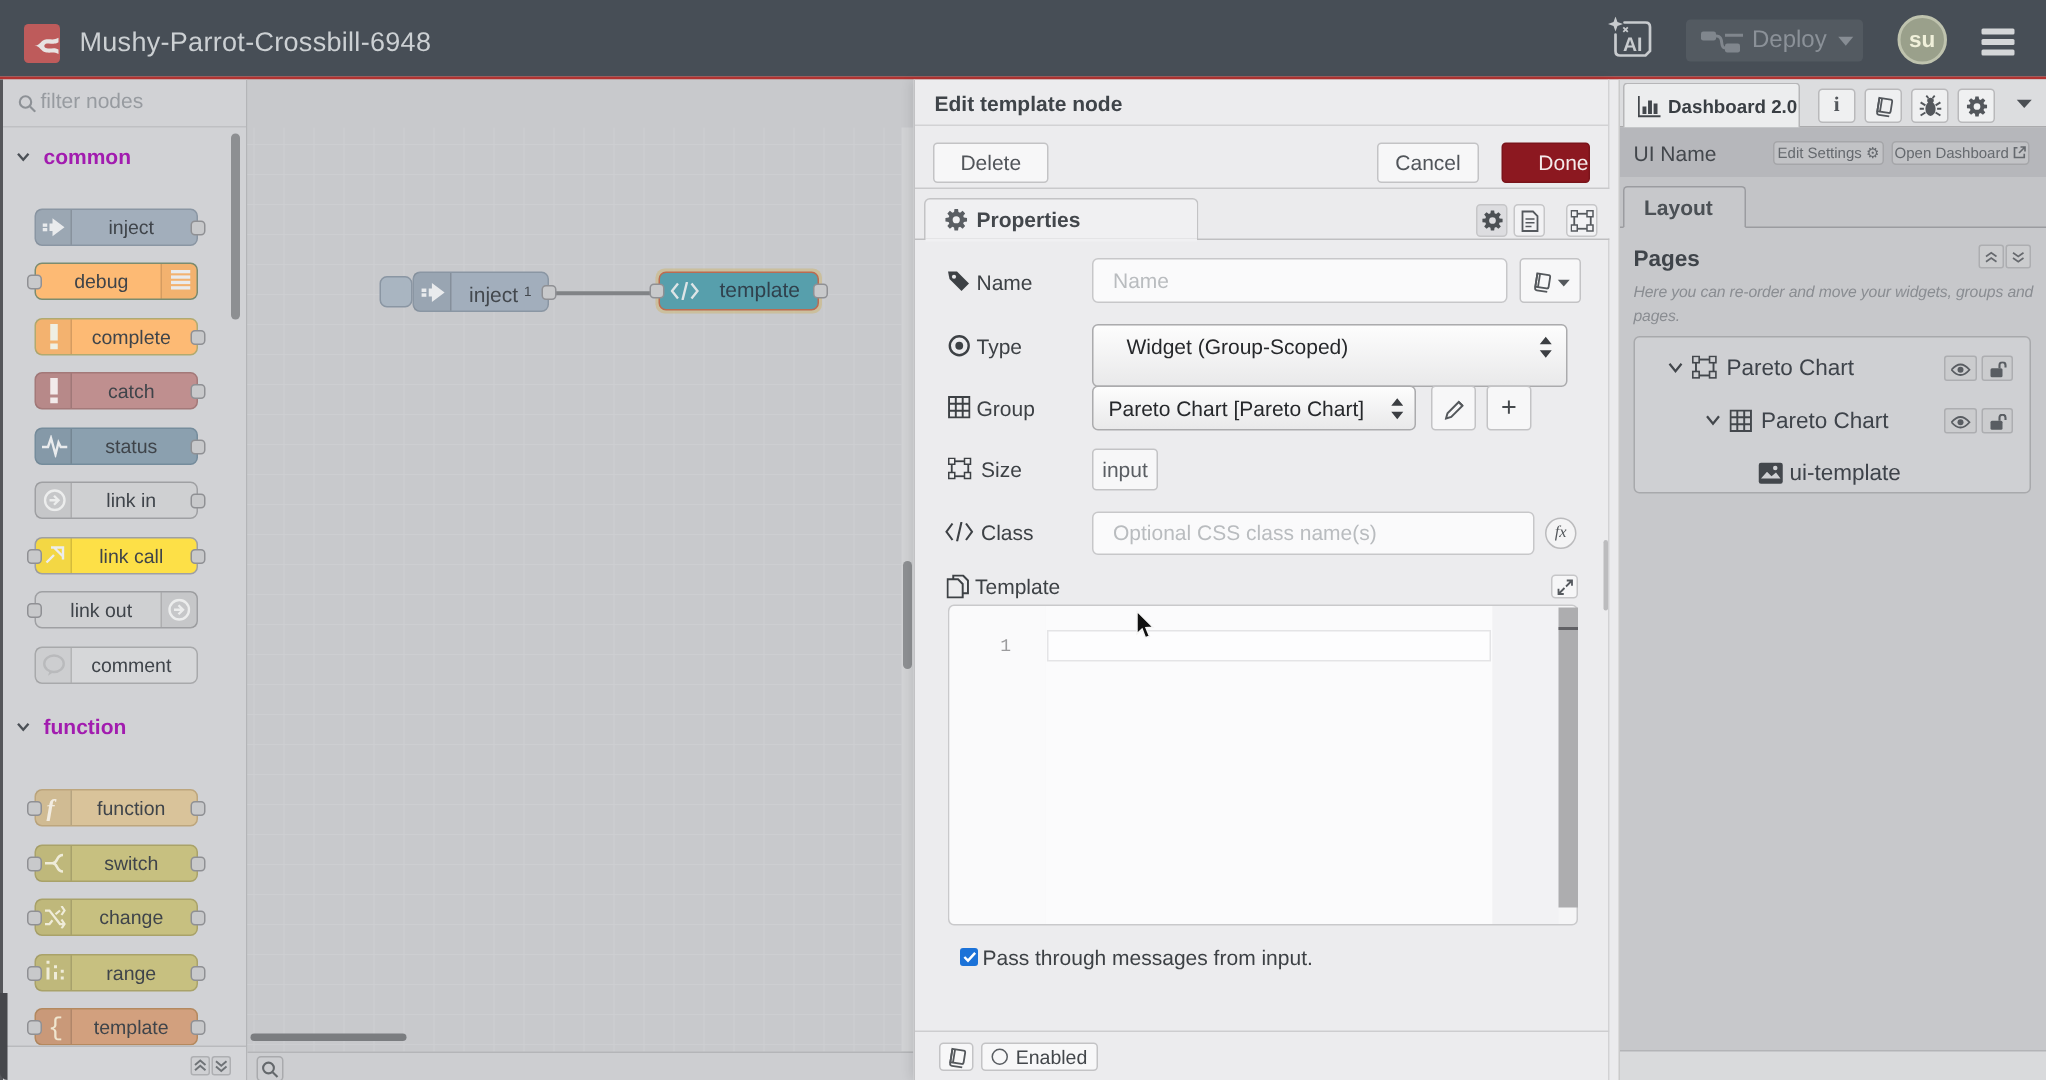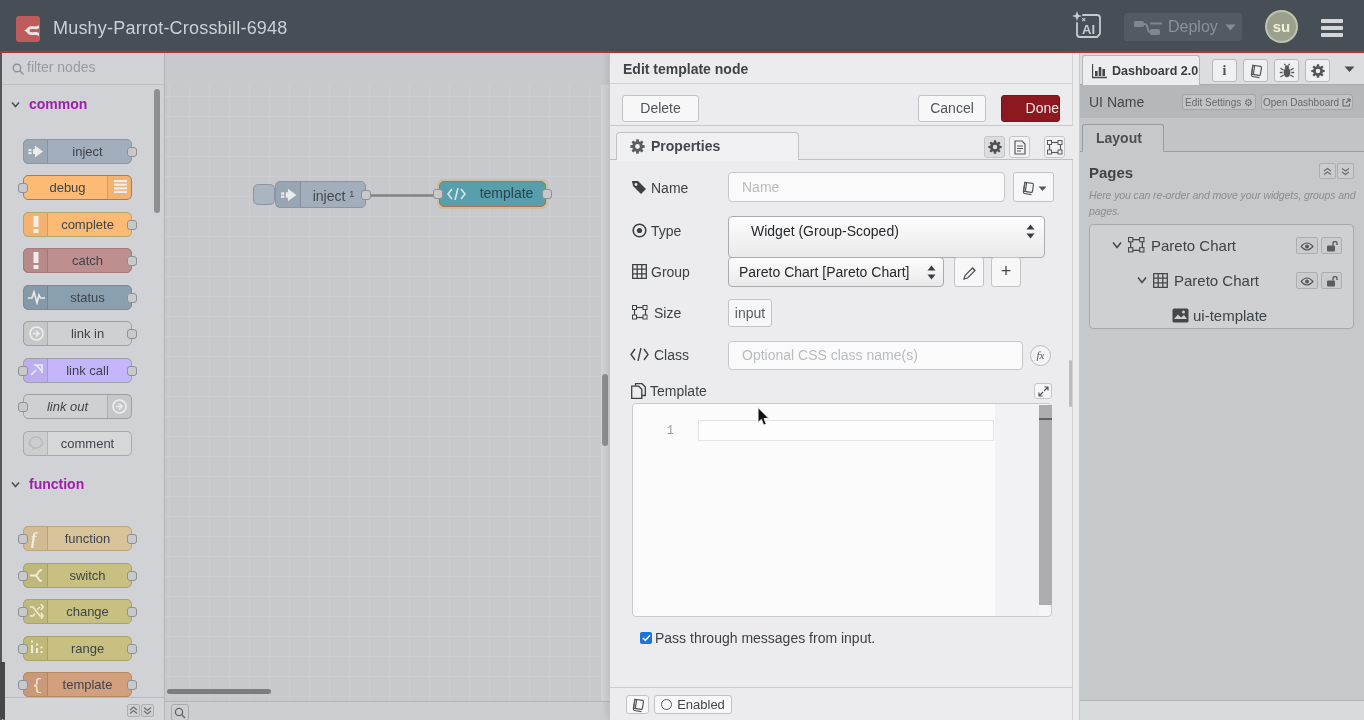--- a/index.html
+++ b/index.html
@@ -188,38 +188,38 @@
   <div class="pnode" style="top:268px; background:#cfd0d2; border-color:#9fa0a3;">
     <div class="icol">
         <svg style="position:absolute;left:5px;top:4px;" width="15" height="15" viewBox="0 0 15 15">
           <circle cx="7.5" cy="7.5" r="6.5" fill="none" stroke="#eceded" stroke-width="1.6"></circle>
           <path d="M4,7.5 h5 M7,4.5 l3,3 l-3,3" stroke="#eceded" stroke-width="1.6" fill="none"></path>
         </svg>
       </div>
     <div class="lbl" style="padding-left:20px;">link in</div>
     <div class="port portr"></div>
   </div>
-  <div class="pnode" style="top:304.5px; background:#c4b5fd; border-color:#9fa0a3;">
+  <div class="pnode" style="top:304.5px; background:#fde047; border-color:#9fa0a3;">
     <div class="icol">
         <svg style="position:absolute;left:5px;top:4px;" width="15" height="15" viewBox="0 0 15 15">
           <path d="M2,12 l5,-5 M7,2 l6,6 M5,2 h8 v8" stroke="#eceded" stroke-width="1.6" fill="none"></path>
         </svg>
       </div>
     <div class="lbl" style="padding-left:20px;">link call</div>
     <div class="port portl"></div>
       <div class="port portr"></div>
   </div>
   <div class="pnode" style="top:341px; background:#cfd0d2; border-color:#9fa0a3;">
     <div class="icor">
         <svg style="position:absolute;left:4px;top:4px;" width="15" height="15" viewBox="0 0 15 15">
           <circle cx="7.5" cy="7.5" r="6.5" fill="none" stroke="#eceded" stroke-width="1.6"></circle>
           <path d="M4,7.5 h5 M7,4.5 l3,3 l-3,3" stroke="#eceded" stroke-width="1.6" fill="none"></path>
         </svg>
       </div>
-    <div class="lbl" style="padding-right:20px;font-style:italic;">link out</div>
+    <div class="lbl" style="padding-right:20px;">link out</div>
     <div class="port portl"></div>
   </div>
   <div class="pnode" style="top:377.5px; background:#d6d7d9; border-color:#a8a9ab;">
     <div class="icol">
         <svg style="position:absolute;left:4px;top:4px;" width="16" height="15" viewBox="0 0 16 15">
           <ellipse cx="8" cy="6.5" rx="6.5" ry="5.5" fill="none" stroke="#b9babc" stroke-width="1.6"></ellipse>
           <path d="M5,11.5 l-1,3 l4,-2.6" fill="#b9babc"></path>
         </svg>
       </div>
     <div class="lbl" style="padding-left:20px;">comment</div>

